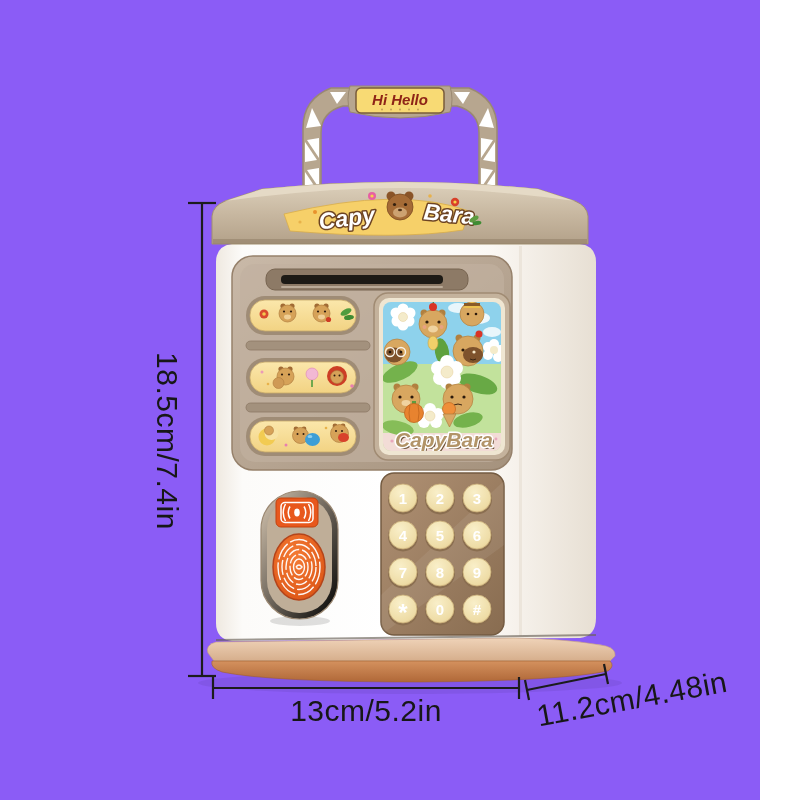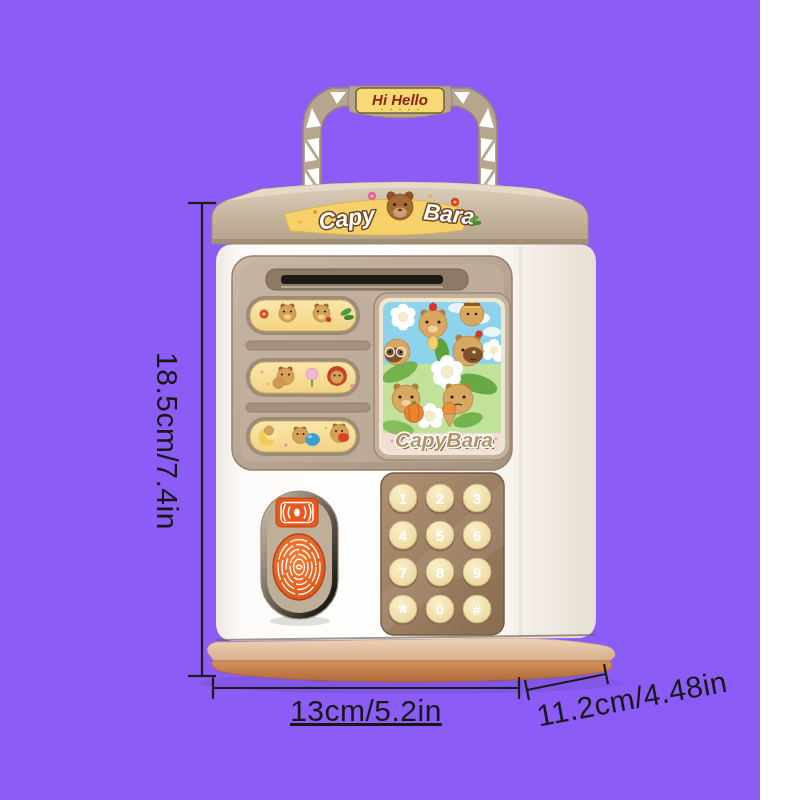--- a/index.html
+++ b/index.html
@@ -1,21 +1,21 @@
 <!DOCTYPE html>
 <html><head>
 <meta charset="utf-8">
 <style>
   html,body{margin:0;padding:0;background:#ffffff;}
   #stage{position:relative;width:752px;height:800px;background:#8b5cf6;overflow:hidden;
          font-family:"Liberation Sans",sans-serif;padding-left:8px;}
   .dim-label{position:absolute;font-size:30px;color:#171717;white-space:nowrap;
              letter-spacing:0.5px;}
   #dim-height{left:167px;top:441px;transform:translate(-50%,-50%) rotate(90deg);}
-  #dim-width{left:366px;top:711px;transform:translate(-50%,-50%);text-decoration:underline;}
+  #dim-width{left:366px;top:711px;transform:translate(-50%,-50%);}
   #dim-depth{left:632px;top:699px;transform:translate(-50%,-50%) rotate(-10.5deg);}
   svg{position:absolute;left:0;top:0;}
   text{font-family:"Liberation Sans",sans-serif;}
 </style>
 </head>
 <body>
 
 <div id="stage">
 <svg width="800" height="800" viewBox="0 0 800 800">
   <defs>

